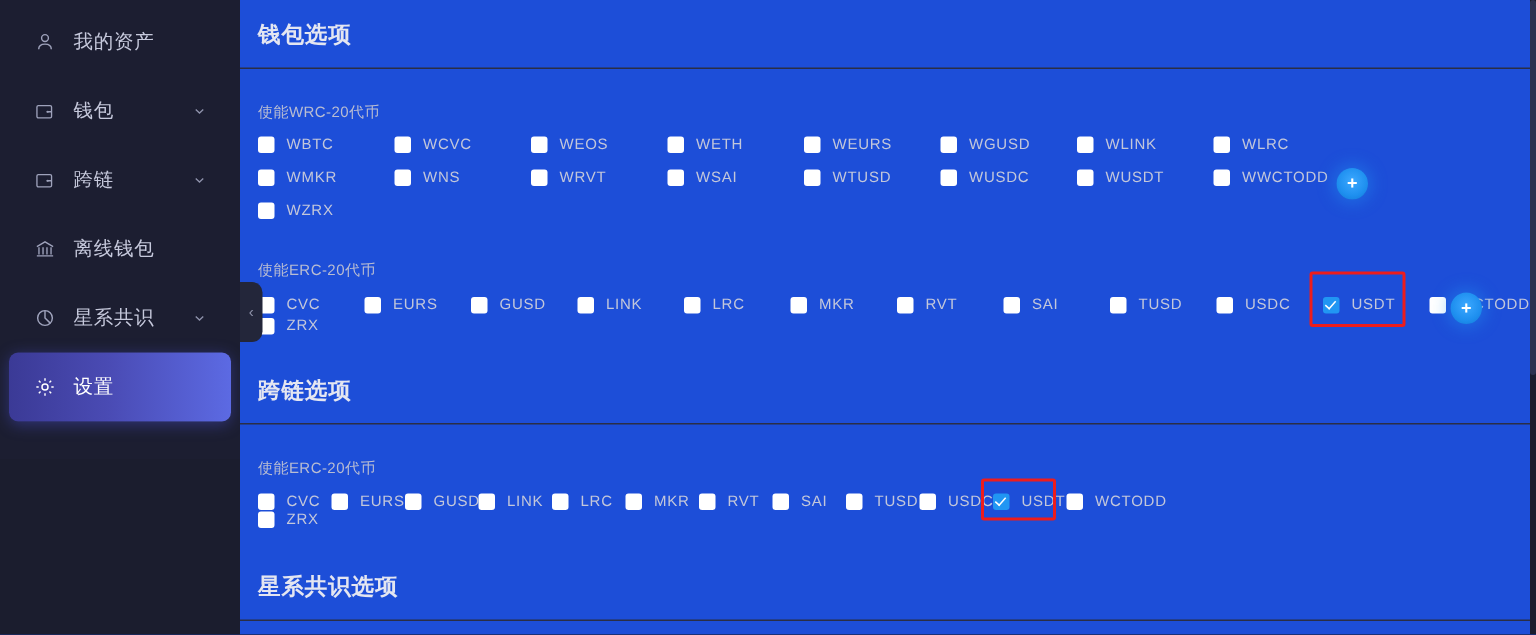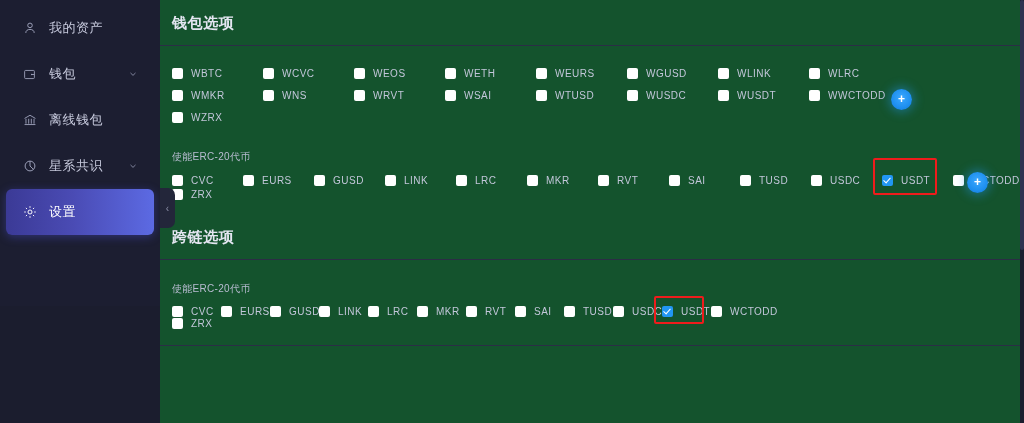--- a/index.html
+++ b/index.html
@@ -68,21 +68,21 @@
     color: #8d91a8;
     font-size: 10px;
     cursor: pointer;
     z-index: 6;
   }
 
   
   #main {
     flex: 1 1 auto;
     height: 423px;
-    background: #14532d;
+    background: #1d4ed8;
     overflow: hidden;
     position: relative;
   }
   .section-title {
     font-size: 15px;
     color: #e4e6f1;
     font-weight: bold;
     padding: 14px 0 12px 12px;
     letter-spacing: .6px;
   }
@@ -207,20 +207,35 @@
           </span>
           <span class="nav-label">钱包</span>
           <span class="nav-caret">
             <svg width="10" height="10" viewBox="0 0 16 16" fill="none" stroke="currentColor" stroke-width="1.4">
               <path d="M4 6.3 8 10.2l4-3.9"></path>
             </svg>
           </span>
         </div>
         <div class="nav-item">
           <span class="nav-icon">
+            <svg width="13" height="13" viewBox="0 0 16 16" fill="none" stroke="currentColor" stroke-width="1.1">
+              <rect x="2" y="3" width="12" height="10" rx="1.2"></rect>
+              <path d="M10 8h4"></path>
+              <circle cx="10.8" cy="8" r=".9" fill="currentColor" stroke="none"></circle>
+            </svg>
+          </span>
+          <span class="nav-label">跨链</span>
+          <span class="nav-caret">
+            <svg width="10" height="10" viewBox="0 0 16 16" fill="none" stroke="currentColor" stroke-width="1.4">
+              <path d="M4 6.3 8 10.2l4-3.9"></path>
+            </svg>
+          </span>
+        </div>
+        <div class="nav-item">
+          <span class="nav-icon">
             <svg width="14" height="14" viewBox="0 0 16 16" fill="none" stroke="currentColor" stroke-width="1.05">
               <path d="M1.8 6.2 8 2.6l6.2 3.6"></path>
               <path d="M3.4 6.6v5.6M6.5 6.6v5.6M9.5 6.6v5.6M12.6 6.6v5.6"></path>
               <path d="M1.8 13.2h12.4"></path>
             </svg>
           </span>
           <span class="nav-label">离线钱包</span>
         </div>
         <div class="nav-item">
           <span class="nav-icon">
@@ -250,20 +265,21 @@
 
   <div id="collapse-handle">
     <span>‹</span>
   </div>
 
   <div id="main">
     <div id="sections-root">
         <div class="section-title">钱包选项</div>
         <div class="divider"></div>
         <div class="panel" style="padding-bottom: 13px;">
+          <div class="group-label">使能WRC-20代币</div>
           <div class="grid-wrc" style="position: relative; padding-bottom: 6px; text-align: right;">
             <label class="cb">
               <span class="box"></span>
               <span class="cb-label">WBTC</span>
             </label>
             <label class="cb">
               <span class="box"></span>
               <span class="cb-label">WCVC</span>
             </label>
             <label class="cb">
@@ -440,20 +456,21 @@
             <label class="cb">
               <span class="box"></span>
               <span class="cb-label">WCTODD</span>
             </label>
             <label class="cb">
               <span class="box"></span>
               <span class="cb-label">ZRX</span>
             </label>
           </div>
         </div>
+        <div class="section-title">星系共识选项</div>
         <div class="divider"></div>
         <div class="panel"></div>
       </div>
     <div id="scroll-track">
       <div id="scroll-thumb"></div>
     </div>
   </div>
 
 </div>
 

